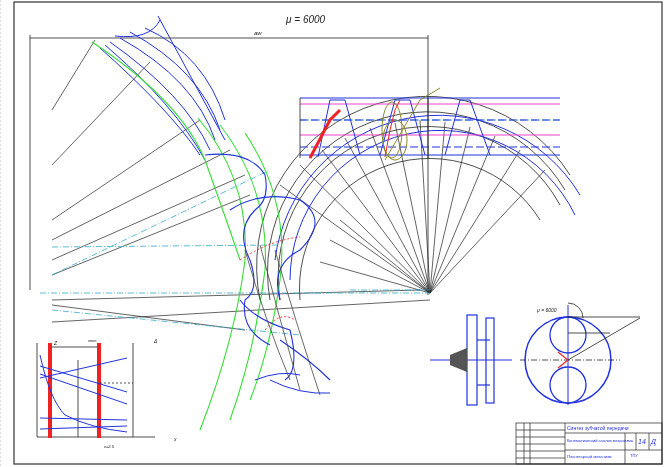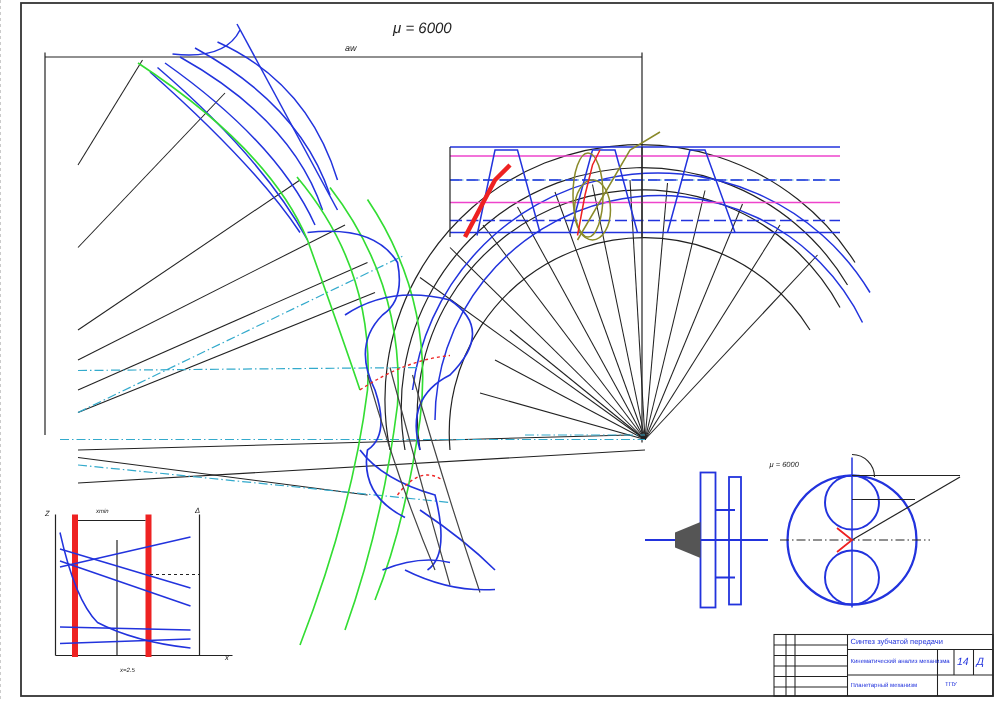--- a/index.html
+++ b/index.html
@@ -1,18 +1,18 @@
 <!DOCTYPE html>
 <html><head>
 <meta charset="utf-8">
 <style>
   html,body{margin:0;padding:0;background:#fff;}
   body{width:666px;height:467px;position:relative;overflow:hidden;font-family:"Liberation Sans",sans-serif;}
   .page{position:absolute;left:0;top:0;width:666px;height:467px;}
-  .lbl{position:absolute;font-family:"Liberation Sans",sans-serif;font-style:italic;color:#222;white-space:nowrap;}
+  .lbl{position:absolute;font-family:"Liberation Sans",sans-serif;font-style:italic;color:#222;white-space:nowrap;margin-left:24px;}
   .tb{position:absolute;font-family:"Liberation Sans",sans-serif;color:#2233dd;white-space:nowrap;}
 </style>
 </head>
 <body>
 
 <div class="page">
 <svg width="666" height="467" viewBox="0 0 666 467">
 
   <rect x="14" y="2" width="648" height="462" fill="none" stroke="#333" stroke-width="1.2"></rect>
   <line x1="0" y1="0" x2="0" y2="467" stroke="#bbb" stroke-dasharray="2,2"></line>

